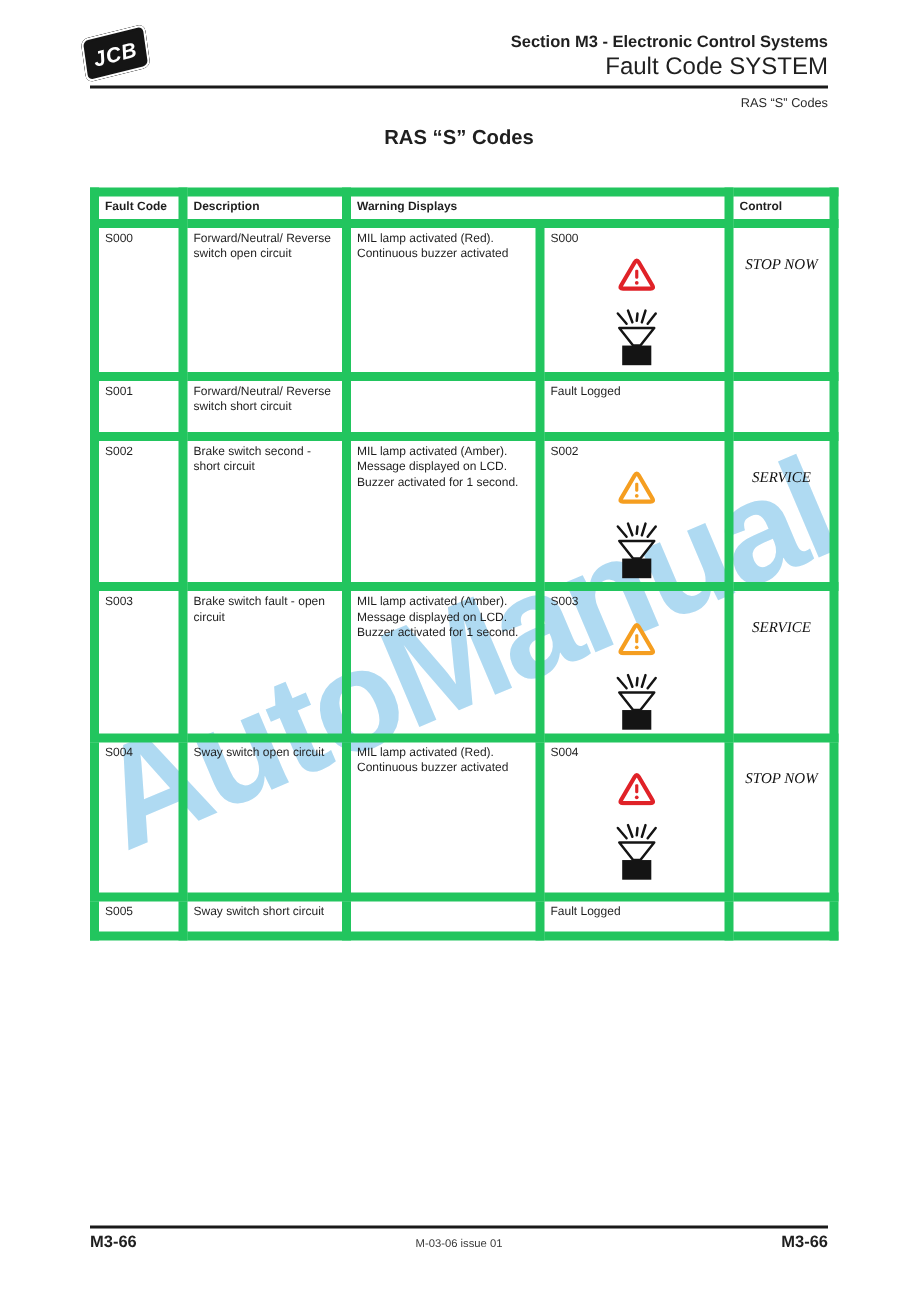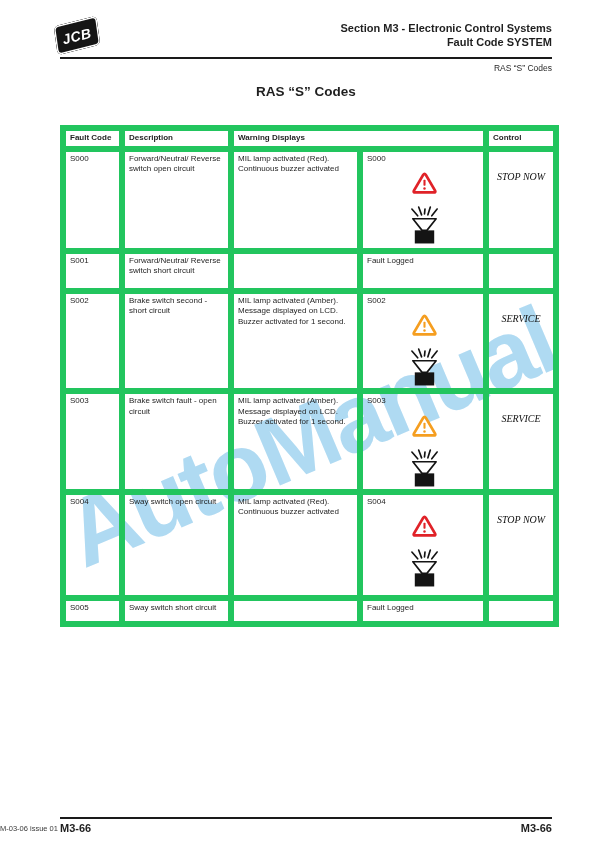--- a/index.html
+++ b/index.html
@@ -43,21 +43,21 @@
   }
   .logo span {
     color: #fff; font-style: italic; font-weight: bold;
     font-size: 14px; letter-spacing: 0.5px;
     transform: skewX(6deg);
   }
   .hdr-right {
     position: absolute; right: 60px; top: 22px; text-align: right;
   }
   .hdr-title { font-size: 11px; font-weight: bold; }
-  .hdr-sub { font-size: 11px; font-weight: bold; margin-top: 2px; }
+  .hdr-sub { font-size: 16px; font-weight: normal; margin-top: 2px; }
   .hdr-rule {
     position: absolute; left: 60px; right: 60px; top: 57px;
     height: 1.5px; background: #1a1a1a;
   }
   .breadcrumb {
     position: absolute; right: 60px; top: 63px;
     font-size: 8.5px; color: #2a2a2a;
   }
   .page-title {
     position: absolute; left: 0; right: 0; top: 84px;
@@ -93,21 +93,21 @@
     white-space: nowrap; color: #111;
   }
 
   
   .ftr-rule {
     position: absolute; left: 60px; right: 60px; top: 817px;
     height: 1.5px; background: #1a1a1a;
   }
   .ftr-left  { position: absolute; left: 60px; top: 822px; font-size: 11px; font-weight: bold; }
   .ftr-right { position: absolute; right: 60px; top: 822px; font-size: 11px; font-weight: bold; }
-  .ftr-center{ position: absolute; left: 0; right: 0; top: 824px; font-size: 7.5px; color: #3a3a3a; }
+  .ftr-center{ position: absolute; left: 0; right: 0; top: 824px; text-align: center; font-size: 7.5px; color: #3a3a3a; }
 </style>
 </head>
 <body>
 
 <div class="page">
 
   <div class="watermark">AutoManual</div>
 
   <div class="content">
 

